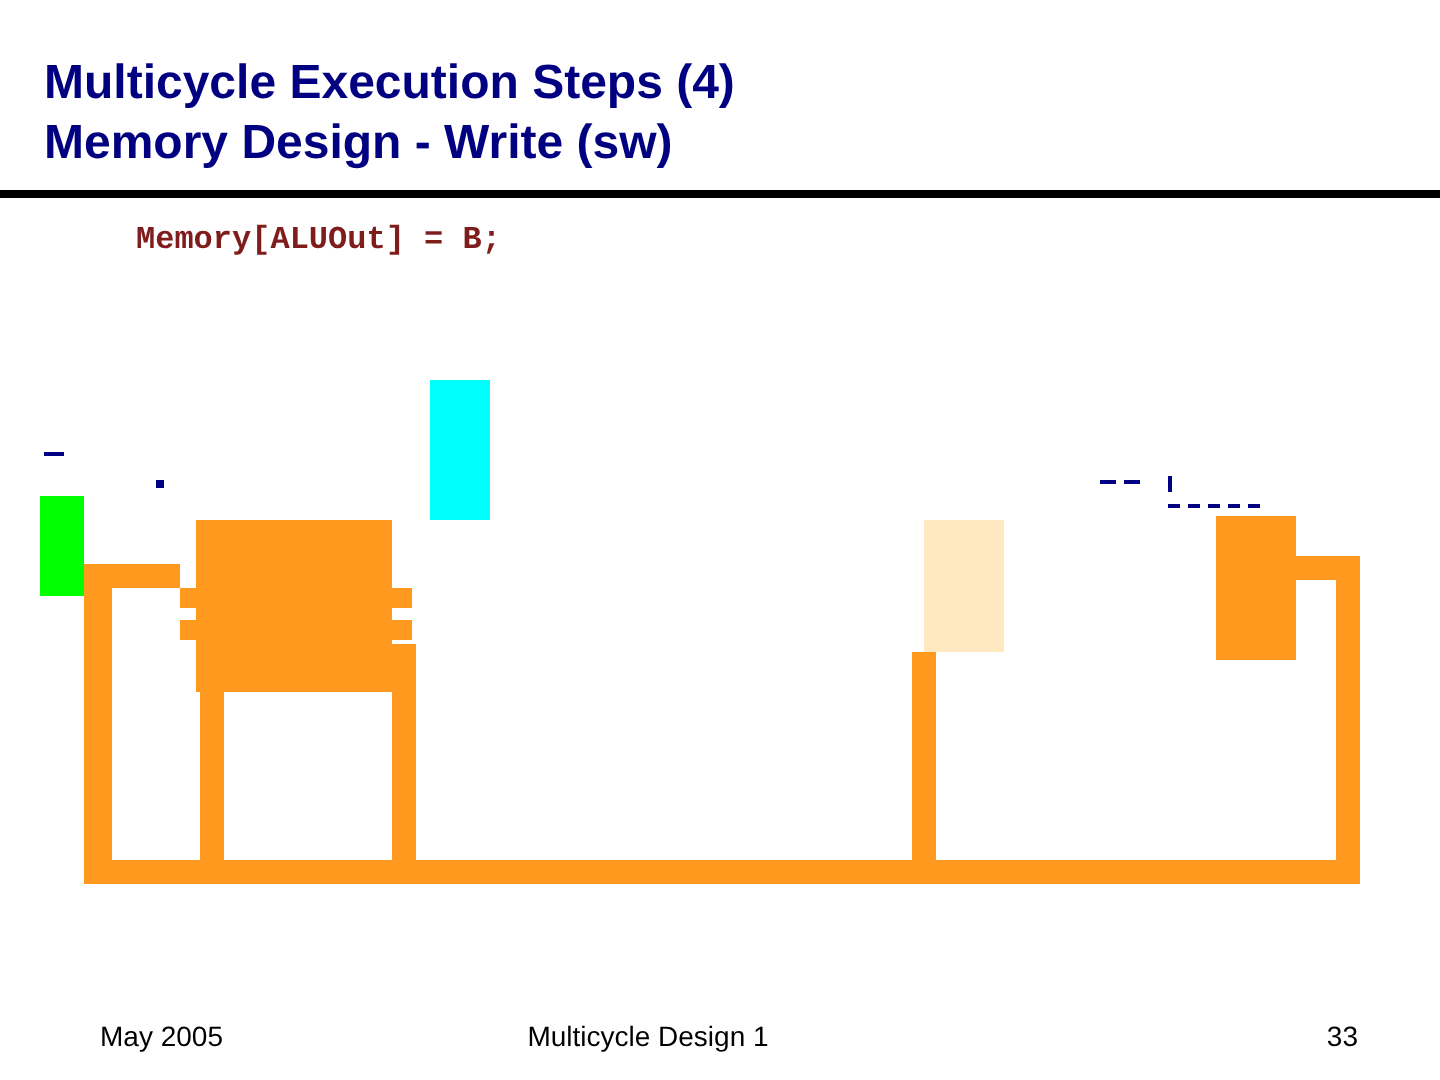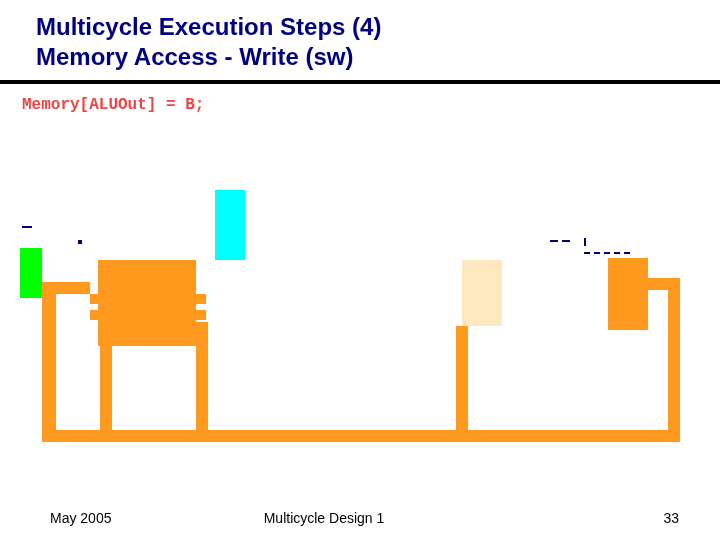--- a/index.html
+++ b/index.html
@@ -5,40 +5,42 @@
     * { margin: 0; padding: 0; box-sizing: border-box; }
     body {
       width: 720px;
       height: 540px;
       background: #ffffff;
       font-family: Arial, Helvetica, sans-serif;
       position: relative;
       overflow: hidden;
     }
     .title-area {
-      padding: 12px 0 0 36px;
+      padding: 12px 0 0 22px;
+      margin-top: 15px;
     }
     .title-line {
       color: #000080;
       font-weight: bold;
       font-size: 24px;
       line-height: 1.25;
     }
     .hr-bar {
       height: 4px;
       background: #000000;
       margin-top: 8px;
       width: 100%;
     }
     .code-line {
       font-family: "Courier New", monospace;
       font-weight: bold;
       font-size: 16px;
-      color: #ef4444;
+      color: #7f1d1d;
       padding: 12px 0 0 22px;
+      margin-left: 46px;
     }
     .diagram {
       position: absolute;
       left: 0;
       top: 190px;
       width: 720px;
       height: 280px;
     }
     .diagram rect, .diagram path { shape-rendering: crispEdges; }
     .footer {
@@ -51,21 +53,21 @@
     }
     .footer-left { position: absolute; left: 50px; }
     .footer-center { position: absolute; left: 0; width: 608px; text-align: center; padding-left: 40px; }
     .footer-right { position: absolute; right: 41px; }
   </style>
 </head>
 <body>
 
 <div class="title-area">
   <div class="title-line">Multicycle Execution Steps (4)</div>
-  <div class="title-line">Memory Access - Write (sw)</div>
+  <div class="title-line">Memory Design - Write (sw)</div>
 </div>
 <div class="hr-bar"></div>
 
 <div class="code-line">Memory[ALUOut] = B;</div>
 
 <svg class="diagram" viewBox="0 0 720 280">
 
   <rect x="22" y="36" width="10" height="2" fill="#000080"></rect>
 
   <rect x="78" y="50" width="4" height="4" fill="#000080"></rect>

